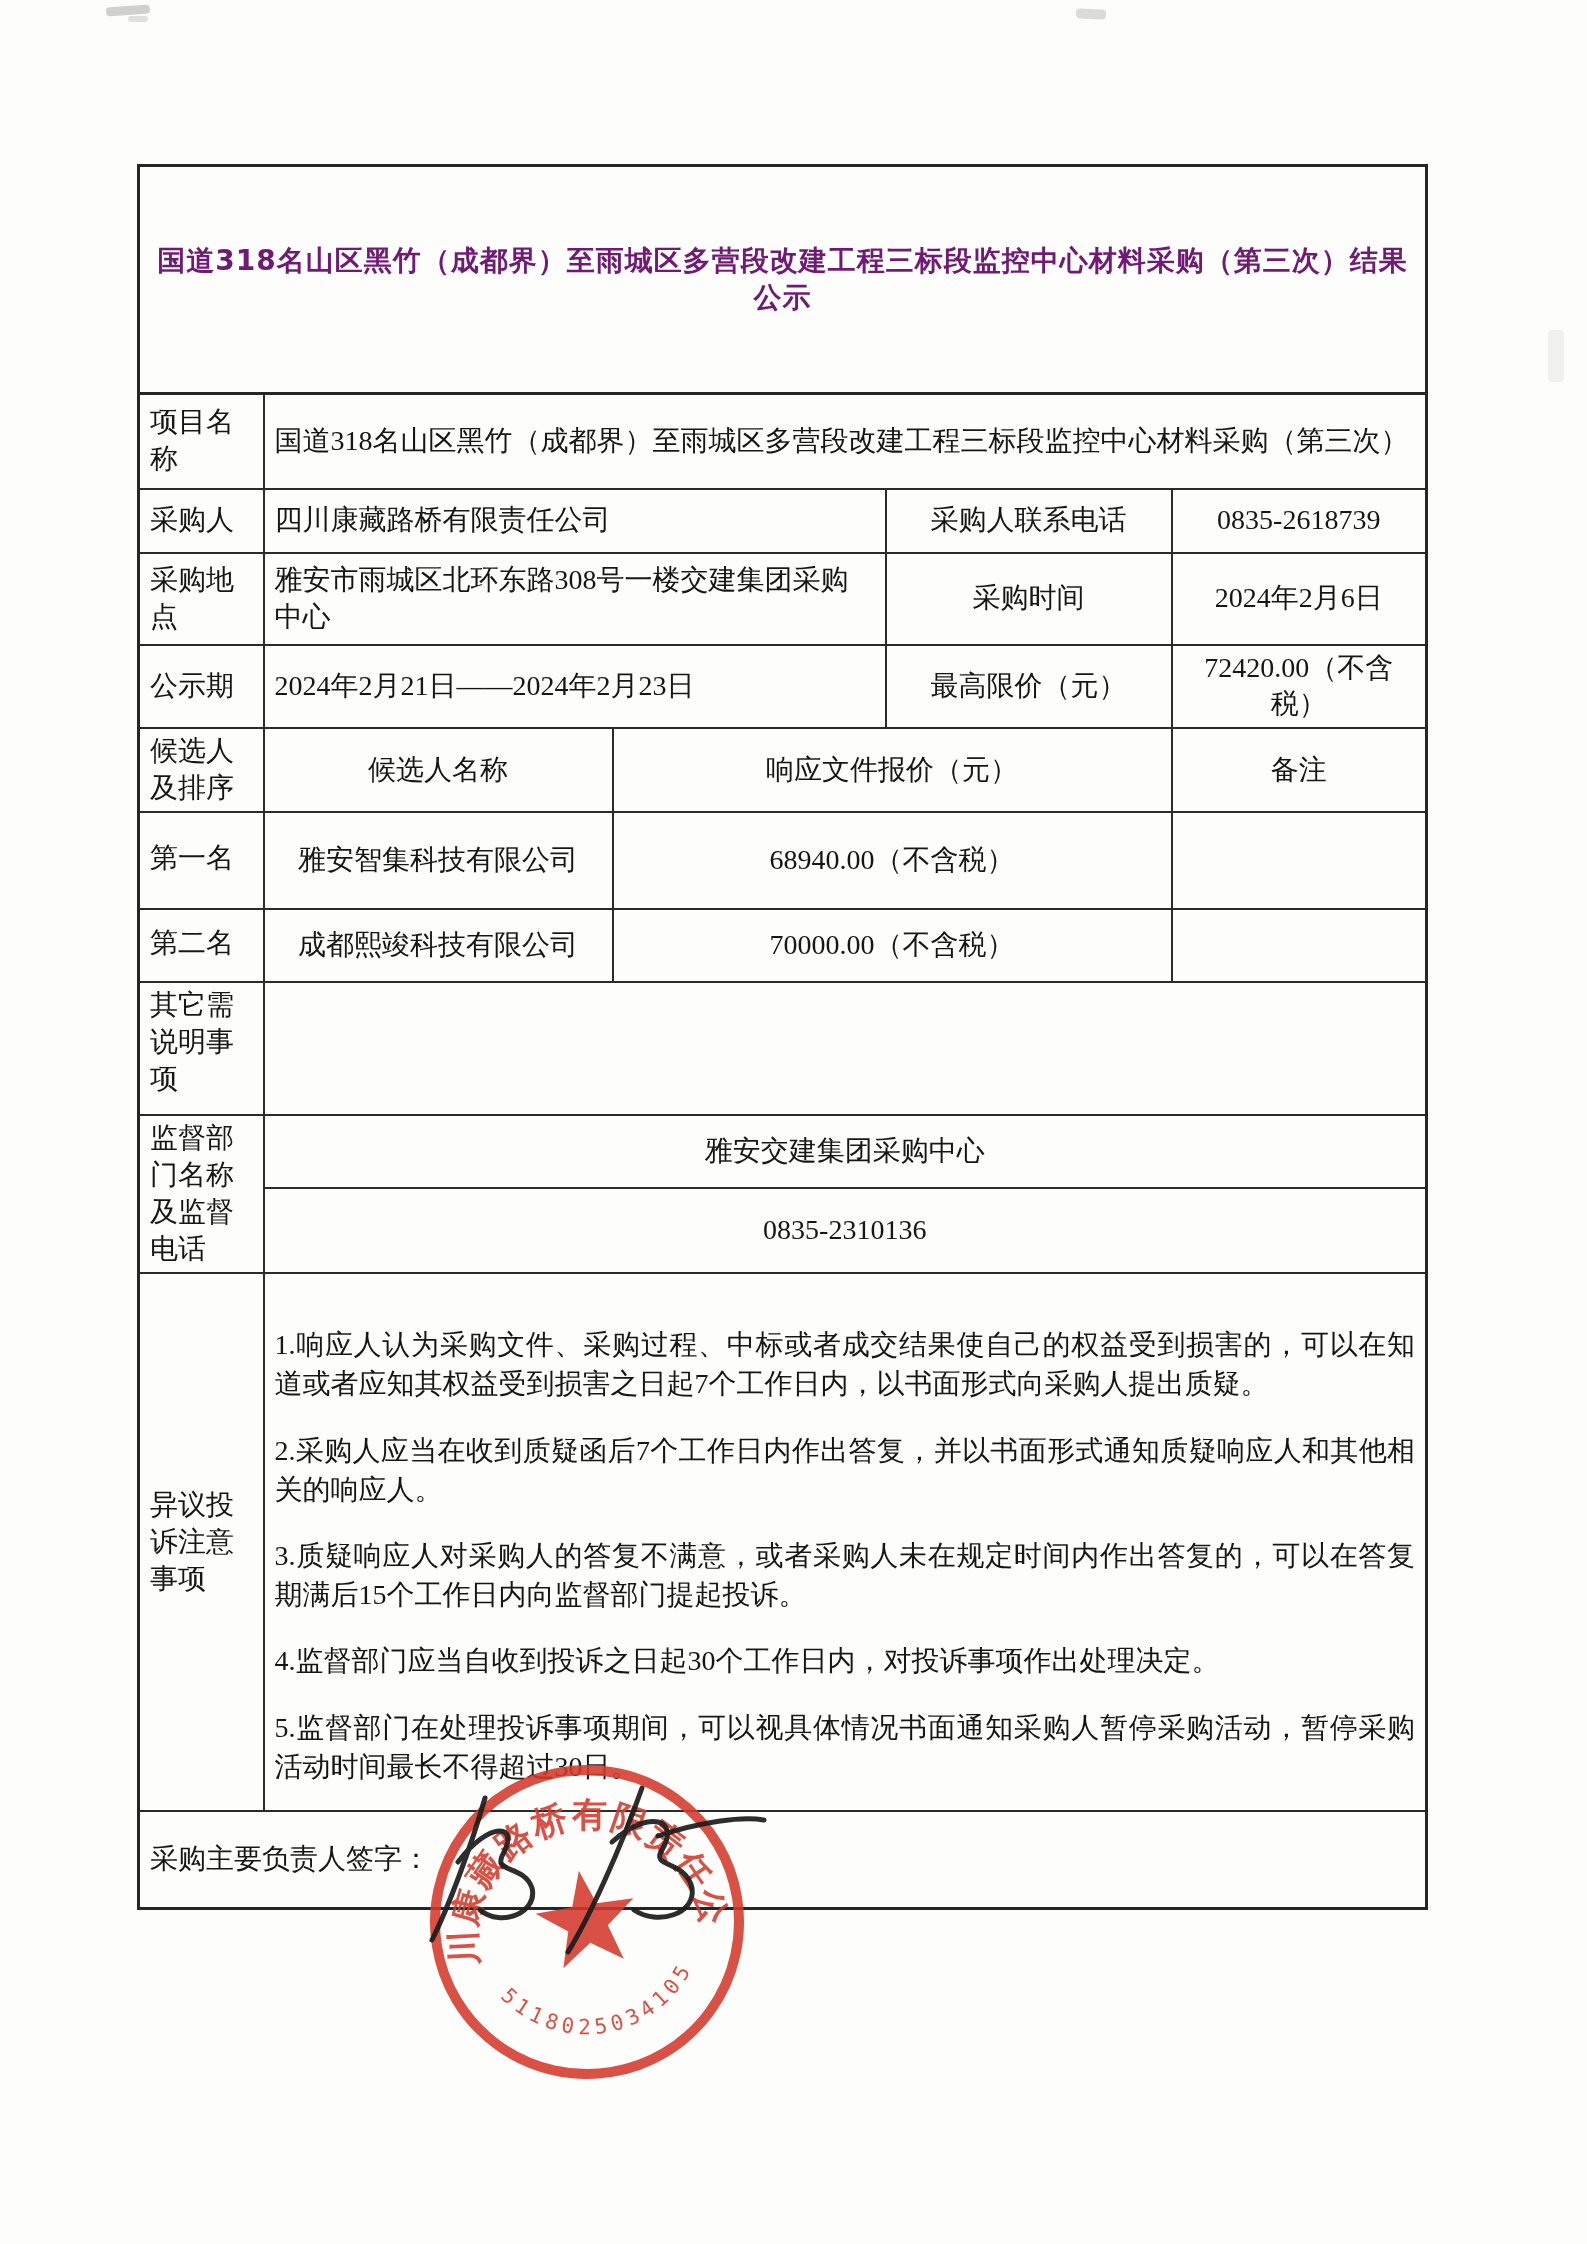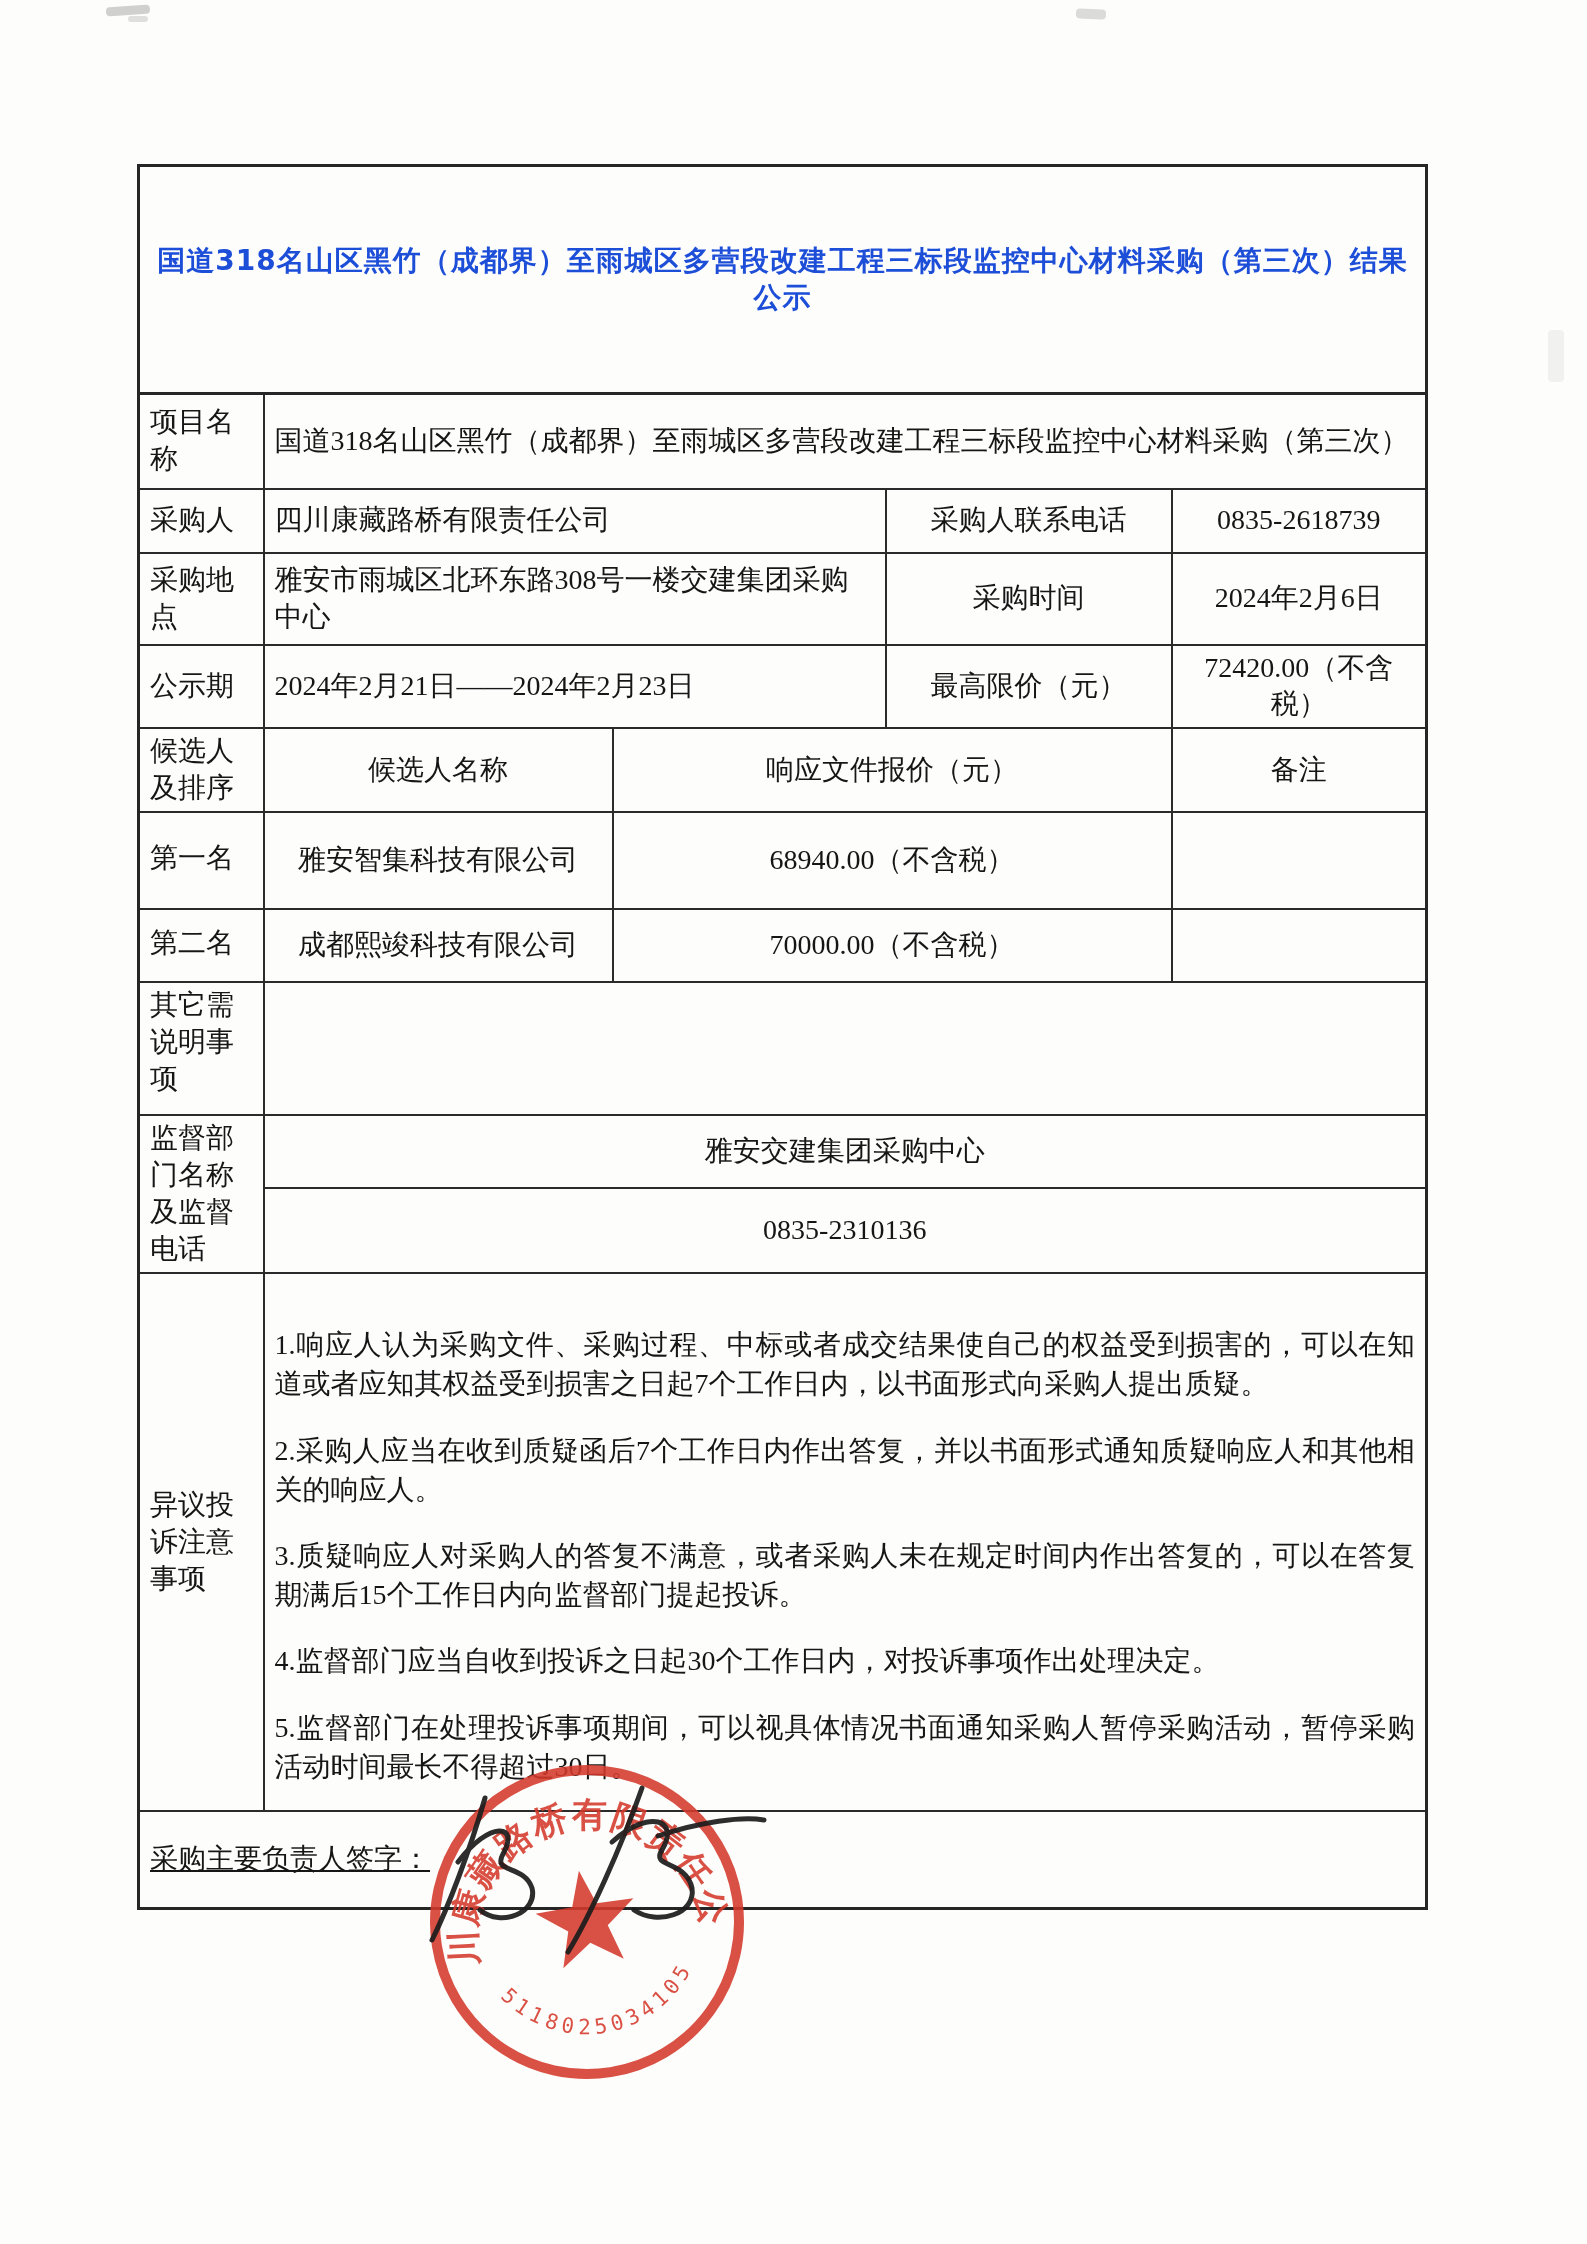--- a/index.html
+++ b/index.html
@@ -35,27 +35,27 @@
   }
   tr.r-title td{border-bottom:3px solid #262626;}
   td.title-cell{
     text-align:center;
     font-family:"DejaVu Sans","Liberation Sans",sans-serif;
     font-weight:bold;
     font-size:42px;
     line-height:1.55;
     letter-spacing:1px;
     padding:0 34px;
-    color:#1d4ed8;
+    color:#701a75;
   }
   td.lab{padding:4px 6px 4px 9px;}
   td.center{text-align:center;}
   td.rank{font-family:Liberation Mono, monospace;}
   .objection-text{font-size:28px;line-height:1.4;text-align:justify;margin-top:27px;}
-  .sign-cell{font-size:30px;padding-left:12px;text-decoration:underline;}
+  .sign-cell{font-size:30px;padding-left:12px;}
   
   .stamp{position:absolute;left:420px;top:1750px;width:334px;height:334px;pointer-events:none;}
   .signature{position:absolute;left:400px;top:1770px;width:400px;height:200px;pointer-events:none;}
 </style>
 </head>
 <body>
 
 <div class="smudge s1"></div>
 <div class="smudge s2"></div>
 <div class="smudge s3"></div>

